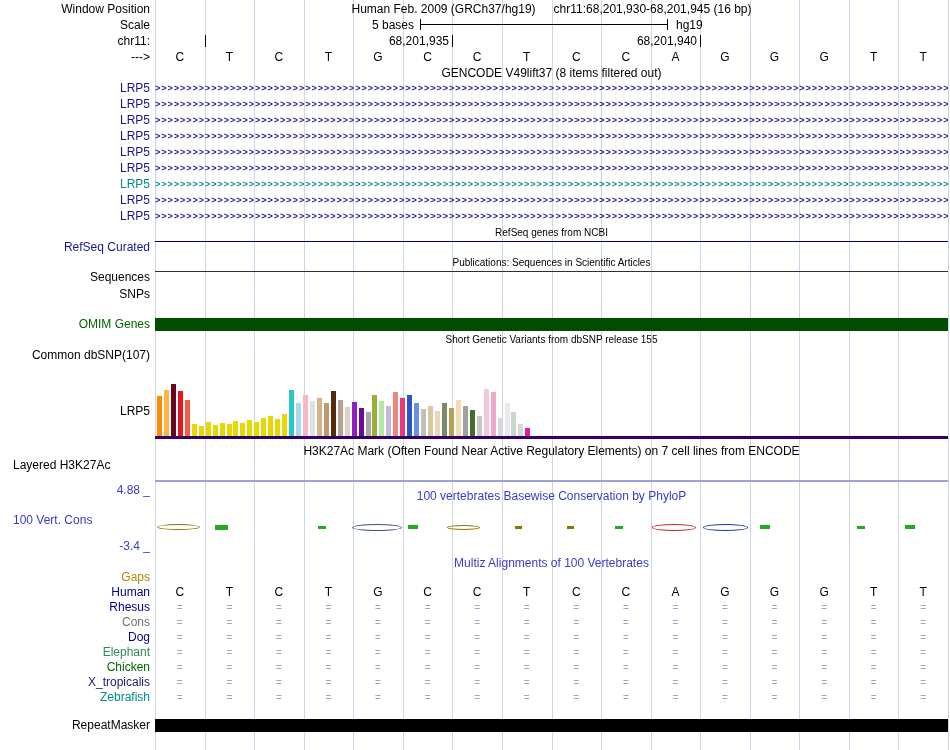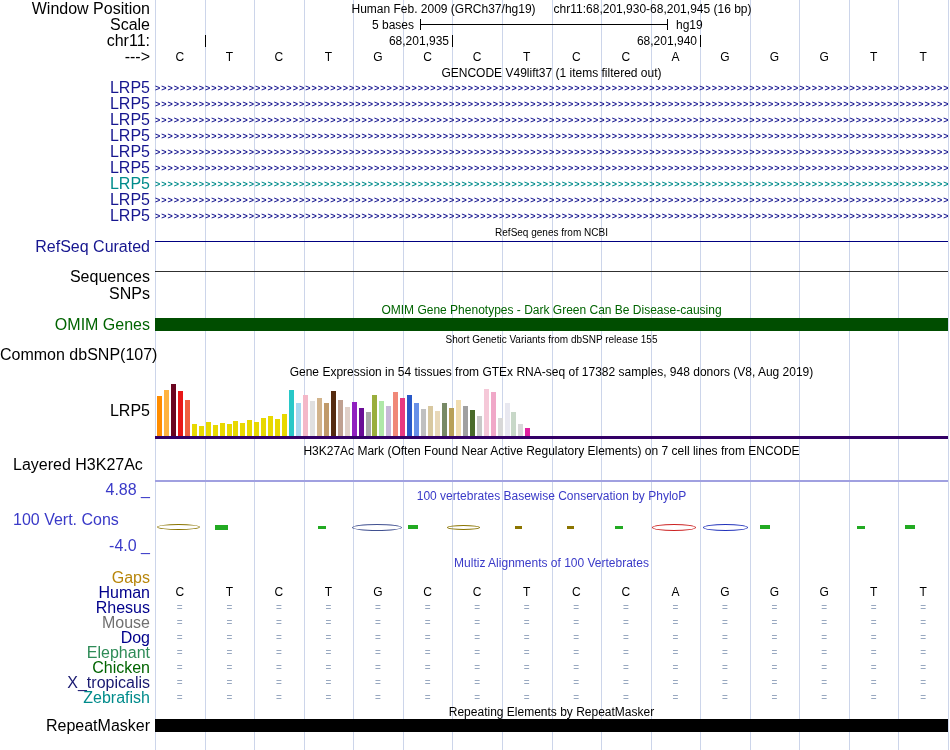--- a/index.html
+++ b/index.html
@@ -3,21 +3,21 @@
 <meta charset="utf-8">
 <style>
   *{margin:0;padding:0;box-sizing:border-box}
   html,body{background:#fff}
   #screen{position:relative;width:950px;height:750px;overflow:hidden;background:#fff;
           font-family:"Liberation Sans",sans-serif;font-size:12px;color:#000}
   .abs{position:absolute}
   .vline{position:absolute;top:0;bottom:0;width:1px;background:#ccd5ea}
   .hline{position:absolute;left:155px;width:793px;height:1px}
   .tlabel{position:absolute;left:0;width:150px;text-align:right;white-space:nowrap;
-          font-size:16px;height:14px;line-height:14px}
+          font-size:12px;height:14px;line-height:14px}
   .tlabel-left{text-align:left;padding-left:13px}
   .ctitle{position:absolute;left:155px;width:793px;text-align:center;white-space:nowrap;
           font-size:12px;height:14px;line-height:14px}
   .ctitle.small{font-size:10px;height:12px;line-height:12px}
   .spacer{display:inline-block;width:18px}
   .scalebar{border-left:1px solid #000;border-right:1px solid #000}
   .scalebar-line{position:absolute;left:0;right:0;top:5px;height:1px;background:#000}
   #ruler{position:absolute;top:34px;left:0;width:768px;height:13px}
   .rtick{position:absolute;width:1px;background:#000}
   #base-row{position:absolute;top:50px;left:0;width:950px;height:14px}
@@ -93,21 +93,21 @@
       <span class="base" style="left: 551.5px; width: 49.5625px;">C</span>
       <span class="base" style="left: 601.062px; width: 49.5625px;">C</span>
       <span class="base" style="left: 650.625px; width: 49.5625px;">A</span>
       <span class="base" style="left: 700.188px; width: 49.5625px;">G</span>
       <span class="base" style="left: 749.75px; width: 49.5625px;">G</span>
       <span class="base" style="left: 799.312px; width: 49.5625px;">G</span>
       <span class="base" style="left: 848.875px; width: 49.5625px;">T</span>
       <span class="base" style="left: 898.438px; width: 49.5625px;">T</span>
     </div>
 
-  <div class="ctitle" style="top:66px">GENCODE V49lift37 (1 items filtered out)</div>
+  <div class="ctitle" style="top:66px">GENCODE V49lift37 (8 items filtered out)</div>
   <div id="gencode-items">
       <div class="gene-row" style="top: 0px;">
         <div class="tlabel gene-label" style="color: rgb(22, 22, 143);">LRP5</div>
         <div class="gene-line" style="color: rgb(22, 22, 143);">&gt;&gt;&gt;&gt;&gt;&gt;&gt;&gt;&gt;&gt;&gt;&gt;&gt;&gt;&gt;&gt;&gt;&gt;&gt;&gt;&gt;&gt;&gt;&gt;&gt;&gt;&gt;&gt;&gt;&gt;&gt;&gt;&gt;&gt;&gt;&gt;&gt;&gt;&gt;&gt;&gt;&gt;&gt;&gt;&gt;&gt;&gt;&gt;&gt;&gt;&gt;&gt;&gt;&gt;&gt;&gt;&gt;&gt;&gt;&gt;&gt;&gt;&gt;&gt;&gt;&gt;&gt;&gt;&gt;&gt;&gt;&gt;&gt;&gt;&gt;&gt;&gt;&gt;&gt;&gt;&gt;&gt;&gt;&gt;&gt;&gt;&gt;&gt;&gt;&gt;&gt;&gt;&gt;&gt;&gt;&gt;&gt;&gt;&gt;&gt;&gt;&gt;&gt;&gt;&gt;&gt;&gt;&gt;&gt;&gt;&gt;&gt;&gt;&gt;&gt;&gt;&gt;&gt;&gt;&gt;&gt;&gt;&gt;&gt;&gt;&gt;&gt;&gt;&gt;&gt;&gt;&gt;&gt;&gt;&gt;&gt;&gt;&gt;&gt;&gt;&gt;&gt;&gt;&gt;&gt;&gt;&gt;&gt;&gt;&gt;&gt;&gt;&gt;&gt;&gt;&gt;&gt;&gt;&gt;&gt;&gt;&gt;&gt;&gt;&gt;&gt;&gt;&gt;&gt;&gt;</div>
       </div>
       <div class="gene-row" style="top: 16px;">
         <div class="tlabel gene-label" style="color: rgb(22, 22, 143);">LRP5</div>
         <div class="gene-line" style="color: rgb(22, 22, 143);">&gt;&gt;&gt;&gt;&gt;&gt;&gt;&gt;&gt;&gt;&gt;&gt;&gt;&gt;&gt;&gt;&gt;&gt;&gt;&gt;&gt;&gt;&gt;&gt;&gt;&gt;&gt;&gt;&gt;&gt;&gt;&gt;&gt;&gt;&gt;&gt;&gt;&gt;&gt;&gt;&gt;&gt;&gt;&gt;&gt;&gt;&gt;&gt;&gt;&gt;&gt;&gt;&gt;&gt;&gt;&gt;&gt;&gt;&gt;&gt;&gt;&gt;&gt;&gt;&gt;&gt;&gt;&gt;&gt;&gt;&gt;&gt;&gt;&gt;&gt;&gt;&gt;&gt;&gt;&gt;&gt;&gt;&gt;&gt;&gt;&gt;&gt;&gt;&gt;&gt;&gt;&gt;&gt;&gt;&gt;&gt;&gt;&gt;&gt;&gt;&gt;&gt;&gt;&gt;&gt;&gt;&gt;&gt;&gt;&gt;&gt;&gt;&gt;&gt;&gt;&gt;&gt;&gt;&gt;&gt;&gt;&gt;&gt;&gt;&gt;&gt;&gt;&gt;&gt;&gt;&gt;&gt;&gt;&gt;&gt;&gt;&gt;&gt;&gt;&gt;&gt;&gt;&gt;&gt;&gt;&gt;&gt;&gt;&gt;&gt;&gt;&gt;&gt;&gt;&gt;&gt;&gt;&gt;&gt;&gt;&gt;&gt;&gt;&gt;&gt;&gt;&gt;&gt;&gt;&gt;</div>
       </div>
       <div class="gene-row" style="top: 32px;">
@@ -137,33 +137,32 @@
       <div class="gene-row" style="top: 128px;">
         <div class="tlabel gene-label" style="color: rgb(22, 22, 143);">LRP5</div>
         <div class="gene-line" style="color: rgb(22, 22, 143);">&gt;&gt;&gt;&gt;&gt;&gt;&gt;&gt;&gt;&gt;&gt;&gt;&gt;&gt;&gt;&gt;&gt;&gt;&gt;&gt;&gt;&gt;&gt;&gt;&gt;&gt;&gt;&gt;&gt;&gt;&gt;&gt;&gt;&gt;&gt;&gt;&gt;&gt;&gt;&gt;&gt;&gt;&gt;&gt;&gt;&gt;&gt;&gt;&gt;&gt;&gt;&gt;&gt;&gt;&gt;&gt;&gt;&gt;&gt;&gt;&gt;&gt;&gt;&gt;&gt;&gt;&gt;&gt;&gt;&gt;&gt;&gt;&gt;&gt;&gt;&gt;&gt;&gt;&gt;&gt;&gt;&gt;&gt;&gt;&gt;&gt;&gt;&gt;&gt;&gt;&gt;&gt;&gt;&gt;&gt;&gt;&gt;&gt;&gt;&gt;&gt;&gt;&gt;&gt;&gt;&gt;&gt;&gt;&gt;&gt;&gt;&gt;&gt;&gt;&gt;&gt;&gt;&gt;&gt;&gt;&gt;&gt;&gt;&gt;&gt;&gt;&gt;&gt;&gt;&gt;&gt;&gt;&gt;&gt;&gt;&gt;&gt;&gt;&gt;&gt;&gt;&gt;&gt;&gt;&gt;&gt;&gt;&gt;&gt;&gt;&gt;&gt;&gt;&gt;&gt;&gt;&gt;&gt;&gt;&gt;&gt;&gt;&gt;&gt;&gt;&gt;&gt;&gt;&gt;&gt;</div>
       </div>
     </div>
 
   <div class="ctitle small" style="top:227px">RefSeq genes from NCBI</div>
   <div class="tlabel" style="top:240px;color:#16168f">RefSeq Curated</div>
   <div class="hline" style="top:241px;background:#000080"></div>
 
+  <div class="ctitle small" style="top:257px">Publications: Sequences in Scientific Articles</div>
   <div class="tlabel" style="top:270px">Sequences</div>
   <div class="hline" style="top:271px;background:#303030"></div>
 
   <div class="tlabel" style="top:287px">SNPs</div>
 
-  <div class="ctitle" style="top:303px;color:#006400">OMIM Gene Phenotypes - Dark Green Can Be Disease-causing</div>
   <div class="tlabel" style="top:318px;height:13px;line-height:13px;color:#006400">OMIM Genes</div>
   <div class="abs" style="top:318px;left:155px;width:793px;height:13px;background:#004d00"></div>
 
   <div class="ctitle small" style="top:334px">Short Genetic Variants from dbSNP release 155</div>
   <div class="tlabel" style="top:348px">Common dbSNP(107)</div>
 
-  <div class="ctitle" style="top:365px">Gene Expression in 54 tissues from GTEx RNA-seq of 17382 samples, 948 donors (V8, Aug 2019)</div>
   <div class="tlabel" style="top:404px">LRP5</div>
   <div id="gtex-bars">
       <div class="gtex-bar" style="left: 2px; height: 40px; background: rgb(255, 140, 0);"></div>
       <div class="gtex-bar" style="left: 8.95px; height: 46px; background: rgb(255, 179, 64);"></div>
       <div class="gtex-bar" style="left: 15.9px; height: 52px; background: rgb(107, 5, 32);"></div>
       <div class="gtex-bar" style="left: 22.85px; height: 45px; background: rgb(232, 24, 24);"></div>
       <div class="gtex-bar" style="left: 29.8px; height: 36px; background: rgb(240, 96, 64);"></div>
       <div class="gtex-bar" style="left: 36.75px; height: 12px; background: rgb(232, 216, 0);"></div>
       <div class="gtex-bar" style="left: 43.7px; height: 10px; background: rgb(232, 216, 0);"></div>
       <div class="gtex-bar" style="left: 50.65px; height: 14px; background: rgb(232, 216, 0);"></div>
@@ -216,21 +215,21 @@
     </div>
   <div class="abs" style="top:436px;left:155px;width:793px;height:3px;background:#330066"></div>
 
   <div class="ctitle" style="top:444px">H3K27Ac Mark (Often Found Near Active Regulatory Elements) on 7 cell lines from ENCODE</div>
   <div class="tlabel tlabel-left" style="top:458px">Layered H3K27Ac</div>
   <div class="abs" style="top:480px;left:155px;width:793px;height:2px;background:#a0a0e0"></div>
 
   <div class="tlabel" style="top:483px;color:#3a3ac8">4.88 _</div>
   <div class="ctitle" style="top:489px;color:#3a3ac8">100 vertebrates Basewise Conservation by PhyloP</div>
   <div class="tlabel tlabel-left" style="top:513px;color:#3a3ac8">100 Vert. Cons</div>
-  <div class="tlabel" style="top:539px;color:#3a3ac8">-4.0 _</div>
+  <div class="tlabel" style="top:539px;color:#3a3ac8">-3.4 _</div>
   <div id="phylop-area">
       <div class="pp-lens" style="left: 2px; width: 43px; height: 6px; top: 21px; border-color: rgb(139, 117, 0);"></div>
       <div class="pp-bar" style="left: 60px; width: 13px; height: 5px; top: 21.5px; background: rgb(34, 170, 34);"></div>
       <div class="pp-bar" style="left: 163px; width: 8px; height: 3px; top: 22.5px; background: rgb(34, 170, 34);"></div>
       <div class="pp-lens" style="left: 197px; width: 50px; height: 7px; top: 20.5px; border-color: rgb(64, 80, 144);"></div>
       <div class="pp-bar" style="left: 253px; width: 10px; height: 4px; top: 22px; background: rgb(34, 170, 34);"></div>
       <div class="pp-lens" style="left: 292px; width: 33px; height: 5px; top: 21.5px; border-color: rgb(139, 117, 0);"></div>
       <div class="pp-bar" style="left: 360px; width: 7px; height: 3px; top: 22.5px; background: rgb(139, 117, 0);"></div>
       <div class="pp-bar" style="left: 412px; width: 7px; height: 3px; top: 22.5px; background: rgb(139, 117, 0);"></div>
       <div class="pp-bar" style="left: 460px; width: 8px; height: 3px; top: 22.5px; background: rgb(34, 170, 34);"></div>
@@ -278,21 +277,21 @@
         <span class="mz-cell" style="left: 551.5px; width: 49.5625px; color: rgb(152, 168, 192); font-size: 10px;">=</span>
         <span class="mz-cell" style="left: 601.062px; width: 49.5625px; color: rgb(152, 168, 192); font-size: 10px;">=</span>
         <span class="mz-cell" style="left: 650.625px; width: 49.5625px; color: rgb(152, 168, 192); font-size: 10px;">=</span>
         <span class="mz-cell" style="left: 700.188px; width: 49.5625px; color: rgb(152, 168, 192); font-size: 10px;">=</span>
         <span class="mz-cell" style="left: 749.75px; width: 49.5625px; color: rgb(152, 168, 192); font-size: 10px;">=</span>
         <span class="mz-cell" style="left: 799.312px; width: 49.5625px; color: rgb(152, 168, 192); font-size: 10px;">=</span>
         <span class="mz-cell" style="left: 848.875px; width: 49.5625px; color: rgb(152, 168, 192); font-size: 10px;">=</span>
         <span class="mz-cell" style="left: 898.438px; width: 49.5625px; color: rgb(152, 168, 192); font-size: 10px;">=</span>
       </div>
       <div class="mz-row" style="top: 45px;">
-        <div class="tlabel mz-label" style="color: rgb(112, 112, 112);">Mouse</div>
+        <div class="tlabel mz-label" style="color: rgb(112, 112, 112);">Cons</div>
         <span class="mz-cell" style="left: 155px; width: 49.5625px; color: rgb(152, 168, 192); font-size: 10px;">=</span>
         <span class="mz-cell" style="left: 204.562px; width: 49.5625px; color: rgb(152, 168, 192); font-size: 10px;">=</span>
         <span class="mz-cell" style="left: 254.125px; width: 49.5625px; color: rgb(152, 168, 192); font-size: 10px;">=</span>
         <span class="mz-cell" style="left: 303.688px; width: 49.5625px; color: rgb(152, 168, 192); font-size: 10px;">=</span>
         <span class="mz-cell" style="left: 353.25px; width: 49.5625px; color: rgb(152, 168, 192); font-size: 10px;">=</span>
         <span class="mz-cell" style="left: 402.812px; width: 49.5625px; color: rgb(152, 168, 192); font-size: 10px;">=</span>
         <span class="mz-cell" style="left: 452.375px; width: 49.5625px; color: rgb(152, 168, 192); font-size: 10px;">=</span>
         <span class="mz-cell" style="left: 501.938px; width: 49.5625px; color: rgb(152, 168, 192); font-size: 10px;">=</span>
         <span class="mz-cell" style="left: 551.5px; width: 49.5625px; color: rgb(152, 168, 192); font-size: 10px;">=</span>
         <span class="mz-cell" style="left: 601.062px; width: 49.5625px; color: rgb(152, 168, 192); font-size: 10px;">=</span>
@@ -393,16 +392,15 @@
         <span class="mz-cell" style="left: 601.062px; width: 49.5625px; color: rgb(152, 168, 192); font-size: 10px;">=</span>
         <span class="mz-cell" style="left: 650.625px; width: 49.5625px; color: rgb(152, 168, 192); font-size: 10px;">=</span>
         <span class="mz-cell" style="left: 700.188px; width: 49.5625px; color: rgb(152, 168, 192); font-size: 10px;">=</span>
         <span class="mz-cell" style="left: 749.75px; width: 49.5625px; color: rgb(152, 168, 192); font-size: 10px;">=</span>
         <span class="mz-cell" style="left: 799.312px; width: 49.5625px; color: rgb(152, 168, 192); font-size: 10px;">=</span>
         <span class="mz-cell" style="left: 848.875px; width: 49.5625px; color: rgb(152, 168, 192); font-size: 10px;">=</span>
         <span class="mz-cell" style="left: 898.438px; width: 49.5625px; color: rgb(152, 168, 192); font-size: 10px;">=</span>
       </div>
     </div>
 
-  <div class="ctitle" style="top:705px">Repeating Elements by RepeatMasker</div>
   <div class="tlabel" style="top:719px;height:13px;line-height:13px">RepeatMasker</div>
   <div class="abs" style="top:719px;left:155px;width:793px;height:13px;background:#000000"></div>
 </div>
 
 </body></html>

